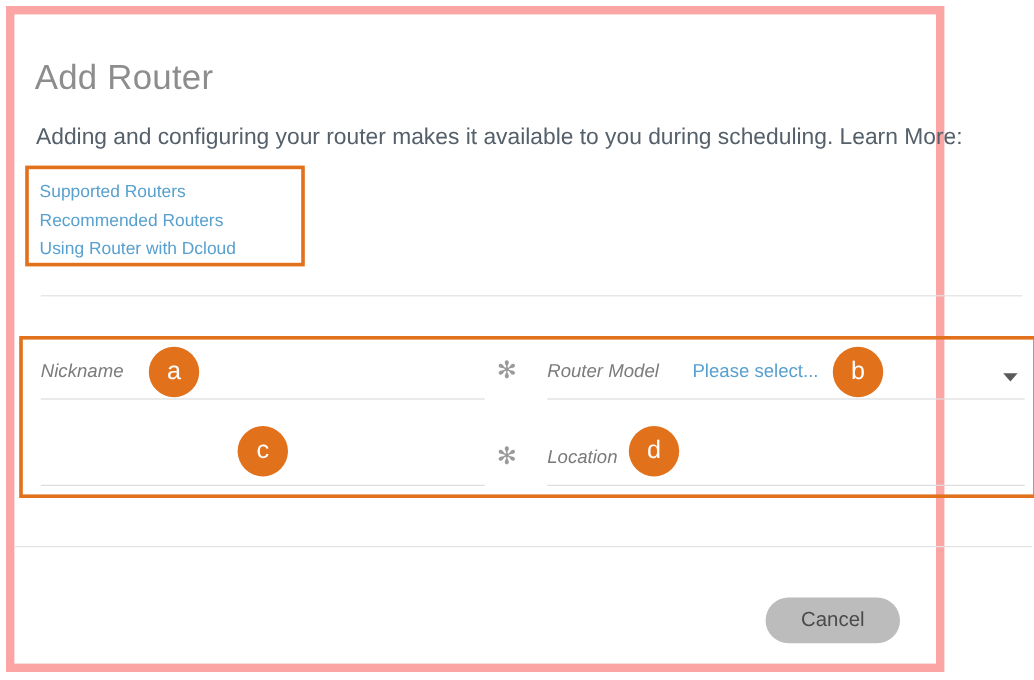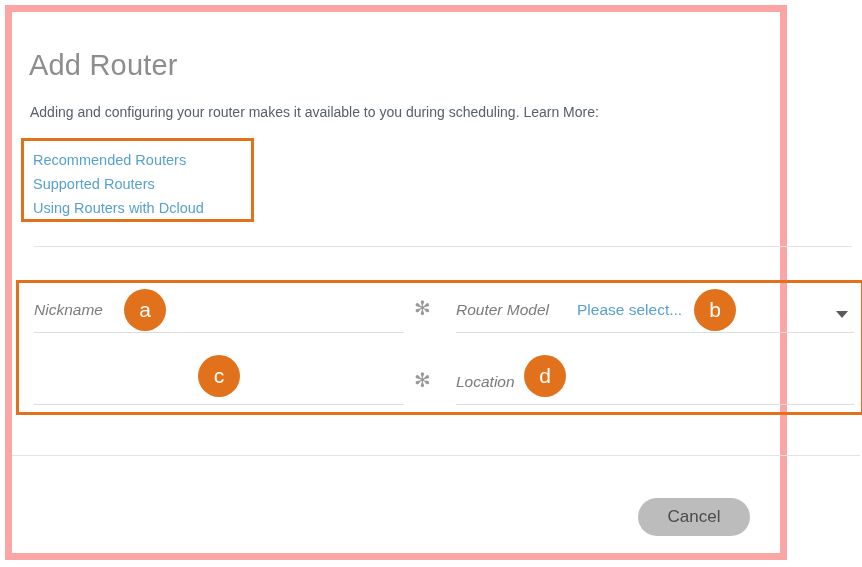--- a/index.html
+++ b/index.html
@@ -43,21 +43,21 @@
     font-weight: 400;
     letter-spacing: 0.2px;
     color: #8d8d8d;
     white-space: nowrap;
   }
 
   .subtitle {
     position: absolute;
     left: 18px;
     top: 92px;
-    font-size: 14px;
+    font-size: 19px;
     color: #55606b;
     white-space: nowrap;
     text-align: right;
   }
 
   
   .links-box {
     position: absolute;
     left: 9px;
     top: 126px;
@@ -220,23 +220,23 @@
 <body>
 
 <div class="screen">
   <div class="card">
 
     <div class="page-title">Add Router</div>
     <div class="subtitle">Adding and configuring your router makes it available to you during scheduling. Learn More:</div>
 
     <div class="links-box"></div>
     <div class="links-list">
+      <a class="doc-link">Supported Routers</a>
       <a class="doc-link">Recommended Routers</a>
-      <a class="doc-link">Supported Routers</a>
-      <a class="doc-link">Using Routers with Dcloud</a>
+      <a class="doc-link">Using Router with Dcloud</a>
     </div>
 
     <div class="divider-top"></div>
 
     <div class="field" id="field-nickname">
       <span class="field-label">Nickname</span>
       <span class="req-asterisk">✻</span>
       <span class="underline"></span>
     </div>
 

